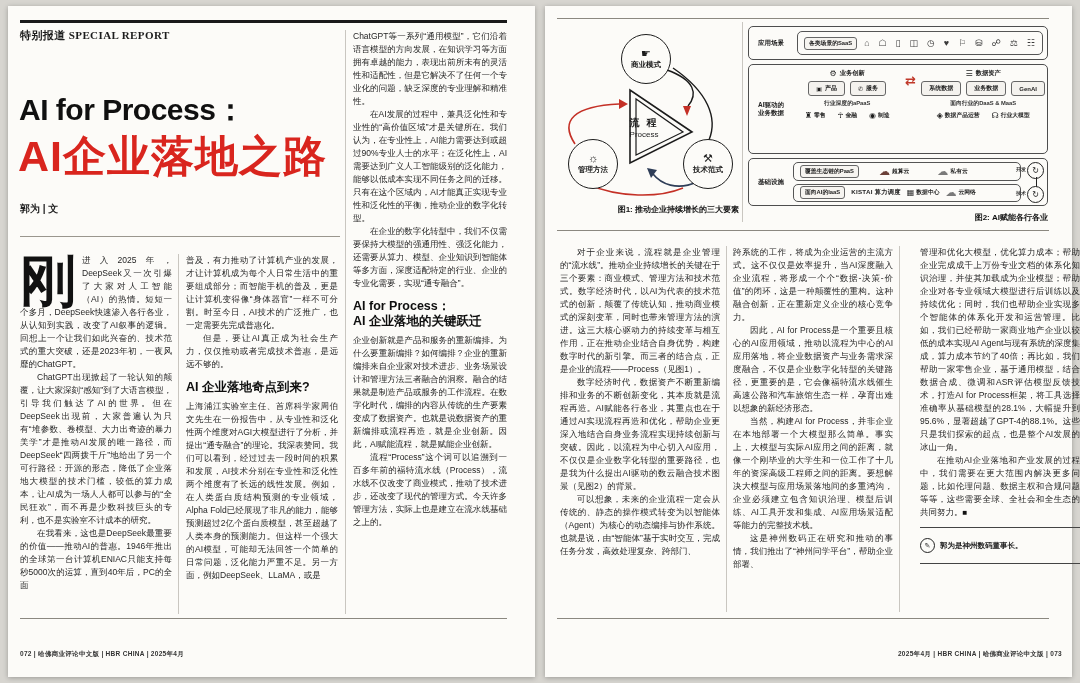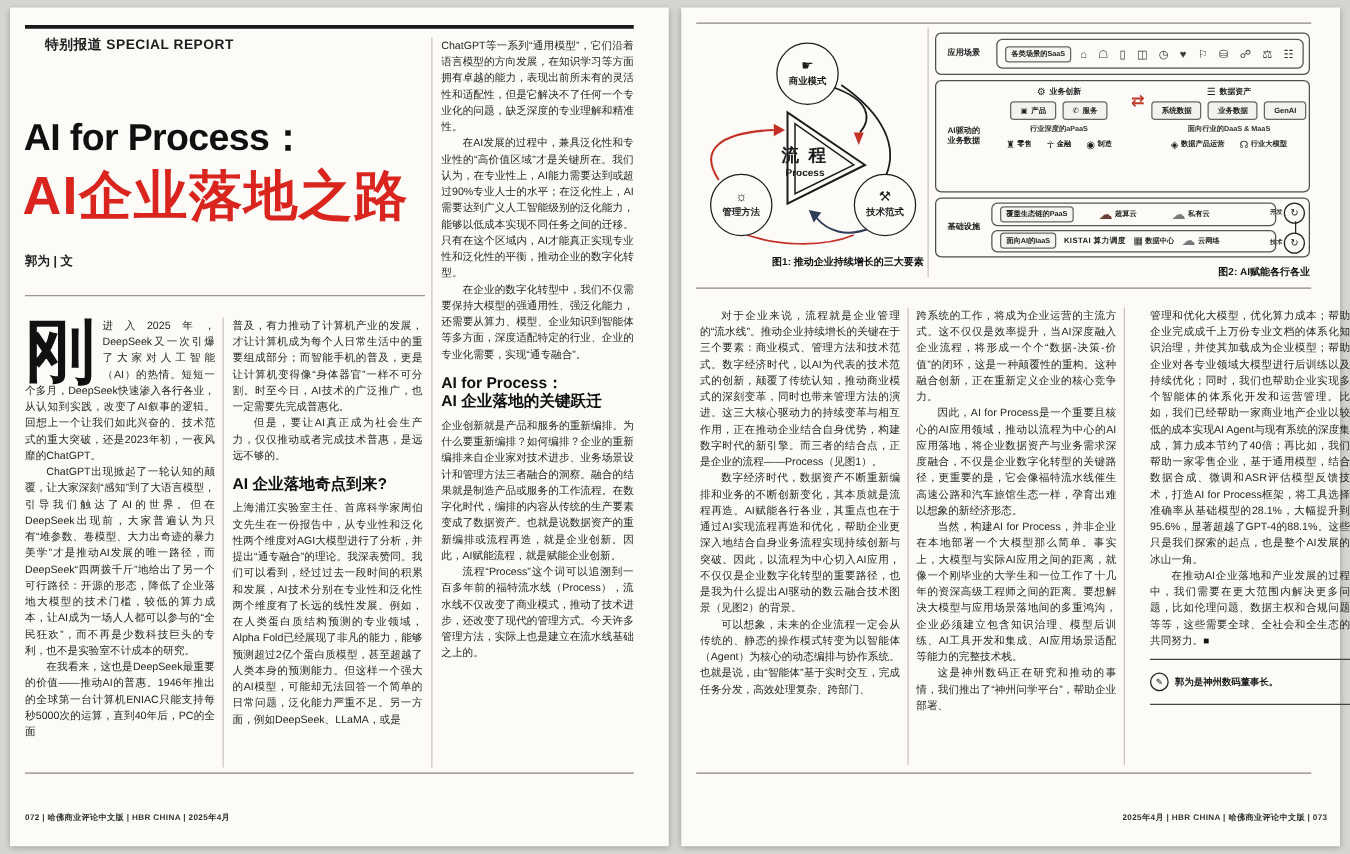--- a/index.html
+++ b/index.html
@@ -3,40 +3,40 @@
 <meta charset="utf-8">
 <style>
   html,body{margin:0;padding:0;}
   body{width:1080px;height:683px;position:relative;background:#d7d5d0;
        font-family:"Liberation Sans","DejaVu Sans",sans-serif;color:#1c1c1c;overflow:hidden;}
   .page{position:absolute;top:6px;height:671px;background:#fcfbf8;box-shadow:0 1px 5px rgba(0,0,0,.28);}
   #left-page{left:8px;width:527px;}
   #right-page{left:545px;width:527px;}
   .hrule{position:absolute;background:#1a1a1a;height:1px;}
   .vrule{position:absolute;background:#c9c6c0;width:1px;}
-  .kicker{position:absolute;left:28px;top:22px;font-size:11px;font-weight:bold;letter-spacing:.4px;}
+  .kicker{position:absolute;left:12px;top:22px;font-size:11px;font-weight:bold;letter-spacing:.4px;font-family:Liberation Serif, serif;}
   .title-en{position:absolute;left:11px;top:84px;margin:0;font-size:30px;font-weight:800;letter-spacing:-.5px;color:#101010;}
   .title-cn{position:absolute;left:10px;top:122px;margin:0;font-size:43px;font-weight:800;color:#d9251e;letter-spacing:1px;}
   .byline{position:absolute;left:12px;top:196px;font-size:10px;font-weight:bold;color:#222;}
   .col{position:absolute;overflow:hidden;}
   .para{font-size:8.5px;line-height:13px;text-align:justify;text-indent:2em;margin:0 0 0 0;color:#262626;}
   .para.cont{text-indent:0;}
   .dropcap{float:left;font-size:56px;line-height:48px;font-weight:800;color:#111;margin:3px 6px 0 0;text-indent:0;}
   .colhead{font-size:12.5px;font-weight:800;margin:9px 0 5px 0;color:#0e0e0e;line-height:15px;}
   .footer{position:absolute;font-size:6.5px;font-weight:bold;color:#333;letter-spacing:.3px;}
   .figcap{position:absolute;font-size:8px;font-weight:800;text-align:right;color:#111;}
   
   #fig1{position:absolute;left:12px;top:18px;width:182px;height:202px;}
   .f1c{position:absolute;width:48px;height:48px;border:1.5px solid #1d1d1d;border-radius:50%;
        background:#fcfbf8;display:flex;flex-direction:column;align-items:center;justify-content:center;}
   .f1c .ic{font-size:11px;line-height:11px;}
   .f1c .lb{font-size:7.5px;font-weight:800;margin-top:1px;}
   .f1center{position:absolute;left:64px;top:92px;width:46px;text-align:center;}
-  .f1center .l1{font-size:14px;font-weight:800;letter-spacing:2px;font-family:Liberation Serif, serif;}
-  .f1center .l2{font-size:8px;font-weight:bold;}
+  .f1center .l1{font-size:10px;font-weight:800;letter-spacing:2px;}
+  .f1center .l2{font-size:8px;font-weight:normal;}
   
   #fig2{position:absolute;left:203px;top:20px;width:300px;height:184px;display:flex;flex-direction:column;gap:4px;font-size:6px;}
   .f2row{border:1px solid #4e4e4e;border-radius:5px;display:flex;align-items:stretch;background:#fcfbf8;}
   .f2label{width:44px;display:flex;flex-direction:column;align-items:center;justify-content:center;
            font-size:6.5px;font-weight:800;color:#222;line-height:8px;flex:none;}
   .f2tag{border:1px solid #666;border-radius:3px;padding:1px 4px;font-size:5.8px;font-weight:bold;background:#f6f4f0;white-space:nowrap;}
   .f2icons{display:flex;align-items:center;gap:7px;font-size:9px;color:#3a3a3a;flex:1;justify-content:space-around;}
   .f2inner{flex:1;border:1px solid #555;border-radius:5px;margin:4px;display:flex;align-items:center;gap:6px;padding:2px 6px;}
   .f2half{flex:1;display:flex;flex-direction:column;align-items:center;gap:3px;padding:4px 2px;}
   .f2head{font-size:6.3px;font-weight:800;display:flex;align-items:center;gap:3px;}

